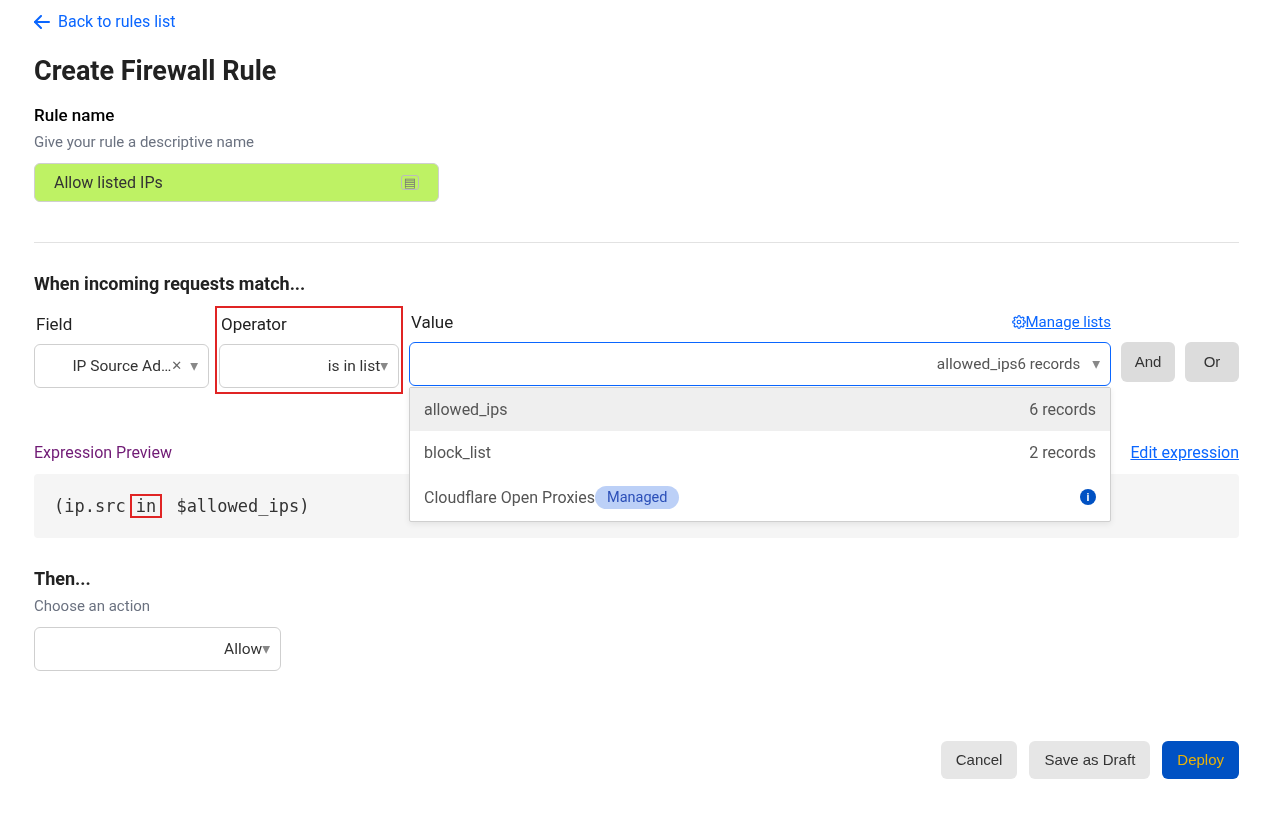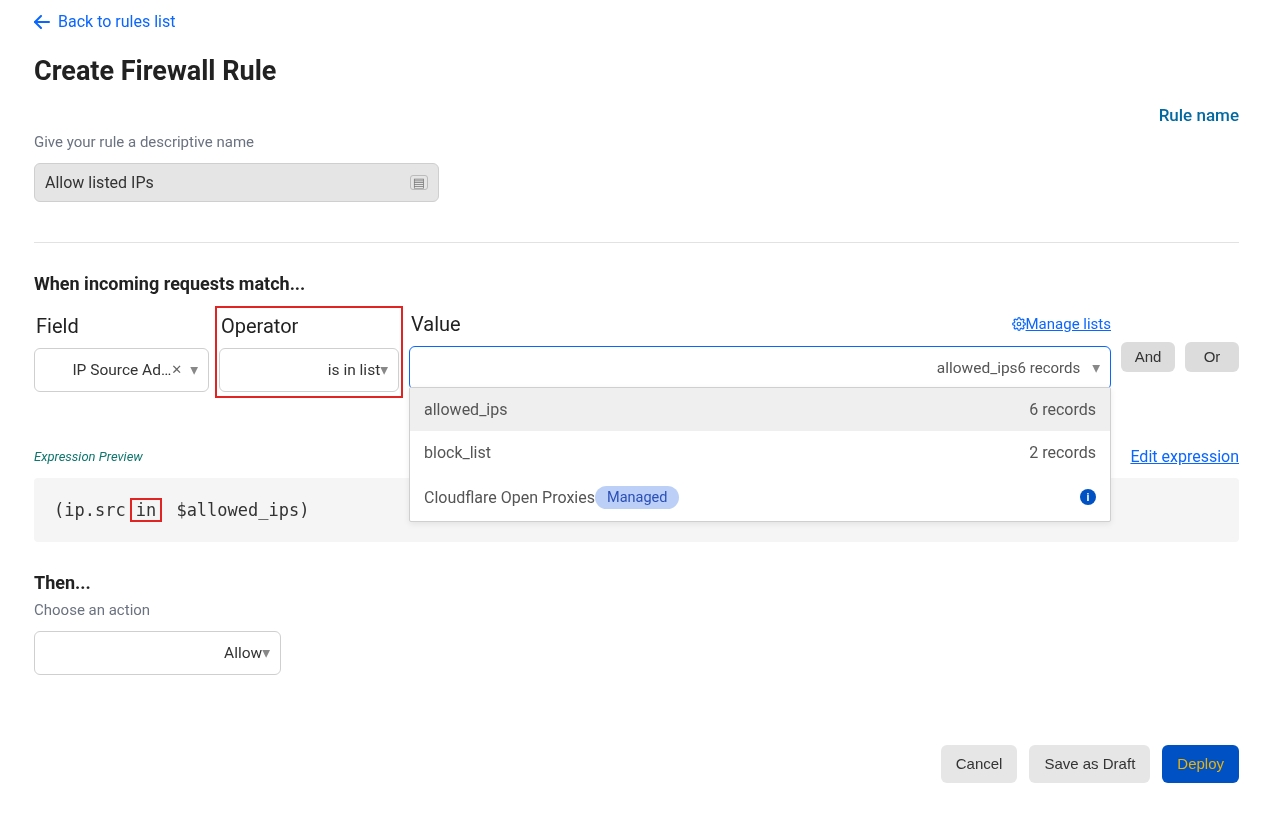--- a/index.html
+++ b/index.html
@@ -13,57 +13,57 @@
     --red:#e02424;
     --expr-bg:#f5f5f5;
   }
   html,body{margin:0;padding:0;background:#fff;font-family:-apple-system,BlinkMacSystemFont,"Segoe UI",Roboto,Helvetica,Arial,sans-serif;color:var(--text);}
   body{width:1273px;}
   .page{padding:12px 34px 30px 34px;}
   a.link{color:var(--blue);text-decoration:none;font-size:16px;}
   .back{display:inline-flex;align-items:center;gap:8px;}
   .arrow-left{display:inline-block;}
   h1{font-size:27px;font-weight:700;margin:22px 0 18px 0;}
-  .section-label{font-size:17px;font-weight:500;color:#0369a1;margin:0;text-align:right;}
+  .section-label{font-size:17px;font-weight:500;color:#000000;margin:0;}
   .section-sub{font-size:15px;color:var(--muted);margin:8px 0 12px 0;}
-  .input-like{border:1px solid var(--border);border-radius:6px;padding:9px 10px;font-size:16px;background:#e5e5e5;color:#333;display:flex;align-items:center;gap:8px;}
+  .input-like{border:1px solid var(--border);border-radius:6px;padding:9px 19px;font-size:16px;background:#bef264;color:#333;display:flex;align-items:center;gap:8px;}
   .rule-name-wrap{width:405px;display:flex;align-items:center;}
   .rule-name-wrap .input-like{flex:1;justify-content:space-between;}
   .divider{border:none;border-top:1px solid #e2e2e2;margin:40px 0 30px 0;}
   h2.match{font-size:18px;font-weight:700;margin:0 0 18px 0;}
   .row{display:flex;align-items:flex-start;gap:10px;}
   .col{display:flex;flex-direction:column;}
-  .col-label{font-size:20px;color:#222;margin:2px 0 10px 2px;}
+  .col-label{font-size:17px;color:#222;margin:2px 0 10px 2px;}
   .select{border:1px solid var(--border);border-radius:6px;background:#fff;color:#333;height:42px;display:flex;align-items:center;justify-content:flex-end;padding:0 10px;font-size:15.5px;}
   .col.field{width:175px;}
   .col.operator{width:180px;position:relative;}
   .col.operator .red-box{position:absolute;top:-6px;left:-4px;right:-4px;bottom:-6px;border:2px solid var(--red);pointer-events:none;}
   .col.value{flex:1;position:relative;}
   .value-head{display:flex;align-items:center;justify-content:space-between;margin:0 0 10px 2px;}
   .manage-link{color:var(--blue);font-size:15px;display:inline-flex;align-items:center;}
   .value-select{border:1.5px solid var(--blue);}
   .value-select .left{color:#555;}
   .value-select .right{display:flex;align-items:center;gap:12px;color:#555;}
   .records{color:#555;font-size:15px;}
   .caret{color:#888;}
   .btn{border:1px solid transparent;border-radius:6px;height:42px;padding:0 14px;font-size:15px;display:inline-flex;align-items:center;justify-content:center;cursor:pointer;}
   .btn-gray{background:var(--gray-btn);color:#333;}
   .btn-gray-light{background:#e6e6e6;color:#333;}
   .btn-primary{background:var(--blue-dark);color:#eab308;}
   .andor{display:flex;gap:10px;margin-top:30px;}
-  .andor .btn{width:54px;height:30px;padding:0;}
+  .andor .btn{width:54px;height:40px;padding:0;}
   .dropdown{position:absolute;top:75px;left:0;right:0;background:#fff;border:1px solid var(--border);border-radius:2px;box-shadow:0 2px 6px rgba(0,0,0,0.08);}
   .dd-item{display:flex;align-items:center;justify-content:space-between;padding:12px 14px;font-size:16px;color:#555;}
   .dd-item:first-child{background:#efefef;}
   .dd-item .middle{flex:1;}
   .badge{background:#bcd0f7;color:#2b4fb8;border-radius:14px;padding:3px 12px;font-size:14.5px;display:inline-block;}
   .info-dot{width:16px;height:16px;border-radius:50%;background:var(--blue-dark);color:#fff;font-size:11px;font-weight:bold;display:inline-flex;align-items:center;justify-content:center;}
   .expr-block{margin-top:55px;}
   .expr-head{display:flex;align-items:center;justify-content:space-between;}
-  .expr-head .title{font-size:13px;color:#0f766e;font-style:italic;}
+  .expr-head .title{font-size:16px;color:#701a75;}
   .edit-link{color:var(--blue);font-size:16px;}
   .expr-box{margin-top:12px;background:var(--expr-bg);padding:20px 18px;font-family:ui-monospace,Menlo,Consolas,monospace;font-size:17px;color:#333;border-radius:4px;}
   .expr-box .tok{padding:0 2px;}
   .expr-box .in-red{border:2px solid var(--red);padding:0 4px;margin:0 2px;display:inline-block;line-height:1.2;}
   .then{margin-top:30px;}
   .then h3{font-size:18px;font-weight:700;margin:0 0 8px 0;}
   .then-sub{color:var(--muted);font-size:15px;margin:0 0 12px 0;}
   .action-select{width:225px;}
   .footer{display:flex;justify-content:flex-end;gap:12px;margin-top:70px;}
   .footer .btn{height:38px;}

